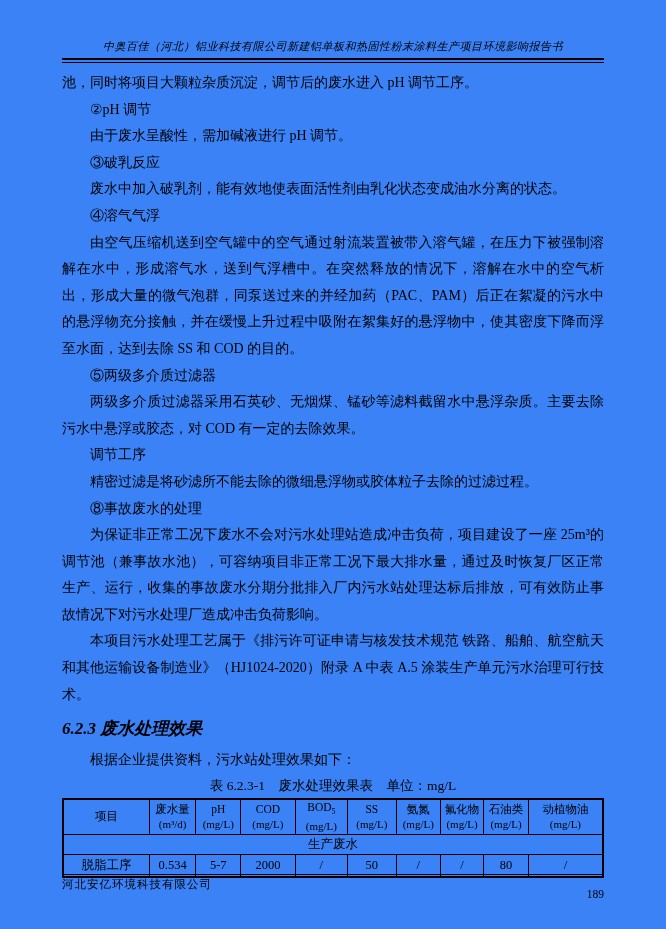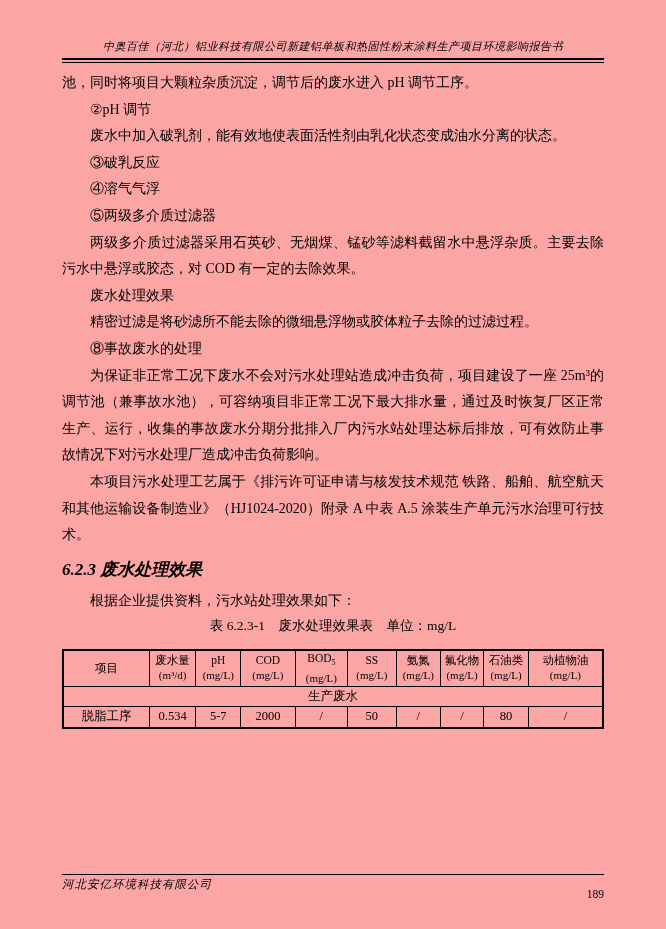--- a/index.html
+++ b/index.html
@@ -1,21 +1,21 @@
 <!DOCTYPE html>
 <html><head>
 <meta charset="utf-8">
 <style>
   * { box-sizing: border-box; }
   html, body { margin: 0; padding: 0; background: #ffffff; }
   .page {
     position: relative;
     width: 666px;
     height: 929px;
-    background: #fca5a5;
+    background: #3b82f6;
     color: #000000;
     font-family: "Liberation Serif", "DejaVu Serif", serif;
     overflow: hidden;
   }
   .content { margin: 0 62px; width: 542px; }
 
   
   .doc-header { padding-top: 39px; }
   .doc-header-title {
     text-align: center;
@@ -50,21 +50,21 @@
   
   .table-caption {
     margin-top: 3px;
     text-align: center;
     font-size: 13.5px;
     line-height: 18px;
     font-weight: normal;
   }
   table.effect-table {
     width: 100%;
-    margin-top: 14px;
+    margin-top: 3px;
     border-collapse: collapse;
     border: 2px solid #000;
     table-layout: fixed;
   }
   table.effect-table th, table.effect-table td {
     border: 1px solid #000;
     text-align: center;
     vertical-align: middle;
     padding: 0;
     overflow: hidden;
@@ -95,46 +95,47 @@
     left: 62px;
     width: 542px;
     border-top: 1.5px solid #000;
     display: flex;
     justify-content: space-between;
     align-items: flex-start;
     padding-top: 2px;
   }
   .footer-company {
     font-size: 11.5px;
-    font-style: italic;
     letter-spacing: 1px;
   }
   .footer-page-number { font-size: 11.5px; margin-top: 11px; }
 </style>
 </head>
 <body>
 
 <div class="page">
   <div class="content">
 
     <div class="doc-header">
       <div class="doc-header-title">中奥百佳（河北）铝业科技有限公司新建铝单板和热固性粉末涂料生产项目环境影响报告书</div>
       <div class="header-rule-thick"></div>
       <div class="header-rule-thin"></div>
     </div>
 
     <div class="body-text">
         <p class="para">池，同时将项目大颗粒杂质沉淀，调节后的废水进入 pH 调节工序。</p>
         <p class="para indent">②pH 调节</p>
+        <p class="para indent">由于废水呈酸性，需加碱液进行 pH 调节。</p>
+        <p class="para indent">③破乳反应</p>
         <p class="para indent">废水中加入破乳剂，能有效地使表面活性剂由乳化状态变成油水分离的状态。</p>
-        <p class="para indent">③破乳反应</p>
         <p class="para indent">④溶气气浮</p>
+        <p class="para indent">由空气压缩机送到空气罐中的空气通过射流装置被带入溶气罐，在压力下被强制溶解在水中，形成溶气水，送到气浮槽中。在突然释放的情况下，溶解在水中的空气析出，形成大量的微气泡群，同泵送过来的并经加药（PAC、PAM）后正在絮凝的污水中的悬浮物充分接触，并在缓慢上升过程中吸附在絮集好的悬浮物中，使其密度下降而浮至水面，达到去除 SS 和 COD 的目的。</p>
         <p class="para indent">⑤两级多介质过滤器</p>
         <p class="para indent">两级多介质过滤器采用石英砂、无烟煤、锰砂等滤料截留水中悬浮杂质。主要去除污水中悬浮或胶态，对 COD 有一定的去除效果。</p>
-        <p class="para indent">废水处理效果</p>
+        <p class="para indent">调节工序</p>
         <p class="para indent">精密过滤是将砂滤所不能去除的微细悬浮物或胶体粒子去除的过滤过程。</p>
         <p class="para indent">⑧事故废水的处理</p>
         <p class="para indent">为保证非正常工况下废水不会对污水处理站造成冲击负荷，项目建设了一座 25m³的调节池（兼事故水池），可容纳项目非正常工况下最大排水量，通过及时恢复厂区正常生产、运行，收集的事故废水分期分批排入厂内污水站处理达标后排放，可有效防止事故情况下对污水处理厂造成冲击负荷影响。</p>
         <p class="para indent">本项目污水处理工艺属于《排污许可证申请与核发技术规范 铁路、船舶、航空航天和其他运输设备制造业》（HJ1024-2020）附录 A 中表 A.5 涂装生产单元污水治理可行技术。</p>
       </div>
 
     <div class="section-heading">6.2.3 废水处理效果</div>
 
     <p class="para indent">根据企业提供资料，污水站处理效果如下：</p>
 

